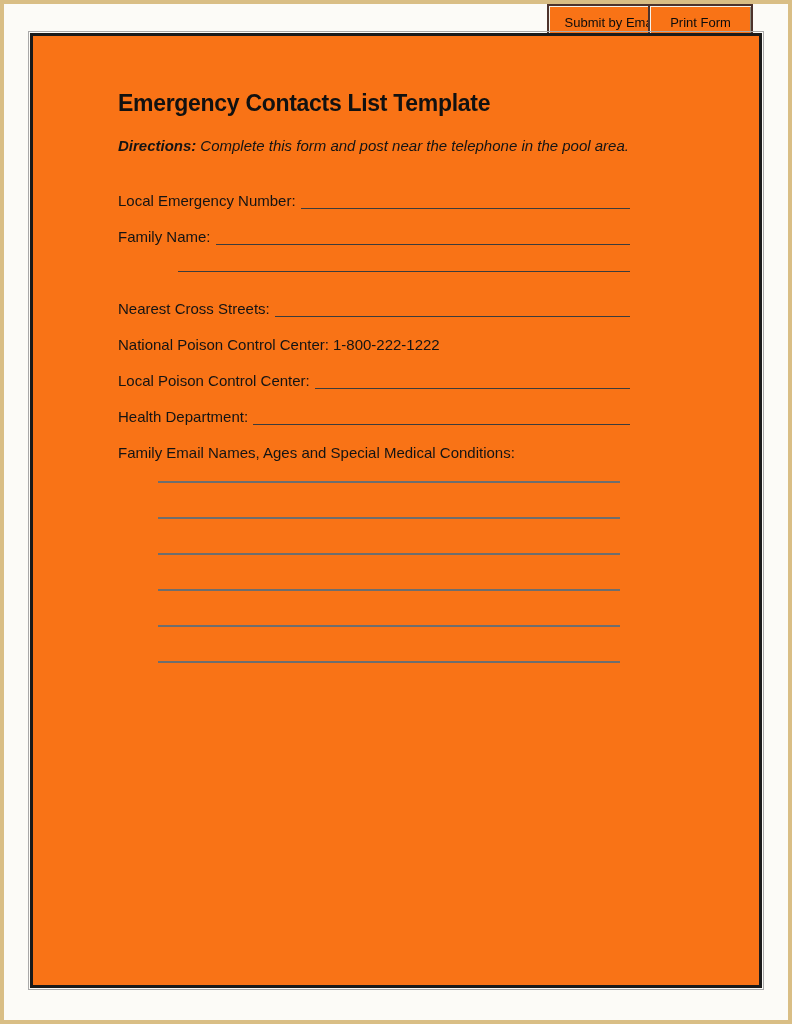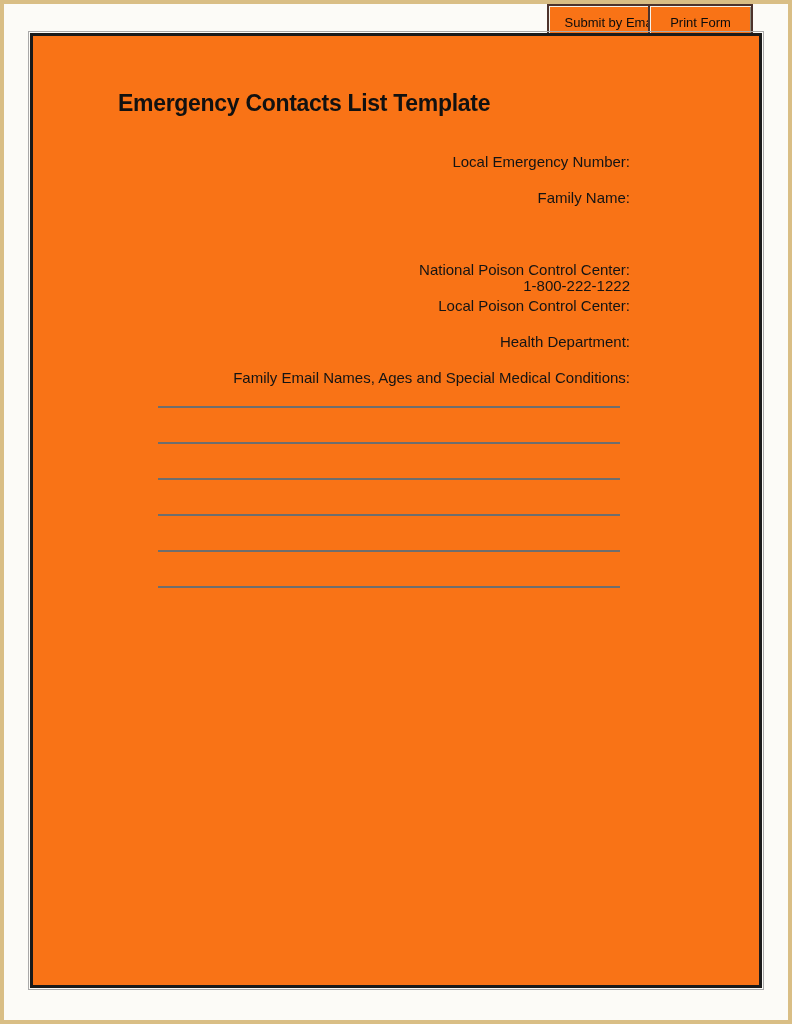--- a/index.html
+++ b/index.html
@@ -27,21 +27,21 @@
   }
   .content { position:absolute; left:85px; top:54px; width:512px; }
 
   .doc-title { margin:0; font-size:23px; line-height:26px; font-weight:bold; letter-spacing:-0.3px; color:#111; }
   .directions { margin-top:21px; font-size:15px; line-height:18px; font-style:italic; }
   .directions .dir-label { font-weight:bold; }
   .directions .dir-text { margin-left:4px; }
 
   .form-rows { margin-top:38px; }
   .row { display:flex; align-items:flex-end; height:16px; margin-bottom:20px;
-         font-size:15px; line-height:16px; white-space:nowrap;flex-direction:column; }
+         font-size:15px; line-height:16px; white-space:nowrap; }
   .row .label { flex:0 0 auto; }
   .row .fill { flex:1 1 auto; height:2px; margin-left:5px; border-bottom:1px solid #3c3c3c; }
   .row.cont { height:7px; margin-bottom:29px; }
   .row.cont .fill { margin-left:60px; }
   .row .value { margin-left:4px; }
 
   .member-lines { margin-top:10px; }
   .member-line { height:0; width:462px; margin-left:40px; margin-bottom:34px;
                  border-top:2px solid #6e6e6e; }
 </style>
@@ -51,39 +51,46 @@
 <div class="screen">
 
   <button class="pdf-btn btn-submit">Submit by Email</button>
   <button class="pdf-btn btn-print">Print Form</button>
 
   <div class="frame">
     <div class="content">
 
       <h1 class="doc-title">Emergency Contacts List Template</h1>
 
+      <div class="directions">
+        <span class="dir-label">Directions:</span><span class="dir-text">Complete this form and post near the telephone in the pool area.</span>
+      </div>
 
       <div class="form-rows">
 
         <div class="row">
           <span class="label">Local Emergency Number:</span>
           <span class="fill"></span>
         </div>
 
         <div class="row">
           <span class="label">Family Name:</span>
           <span class="fill"></span>
         </div>
 
 
         <div class="row cont">
           <span class="fill"></span>
         </div>
 
 
+        <div class="row">
+          <span class="label">Nearest Cross Streets:</span>
+          <span class="fill"></span>
+        </div>
 
         <div class="row">
           <span class="label">National Poison Control Center:</span>
           <span class="value">1-800-222-1222</span>
         </div>
 
         <div class="row">
           <span class="label">Local Poison Control Center:</span>
           <span class="fill"></span>
         </div>

